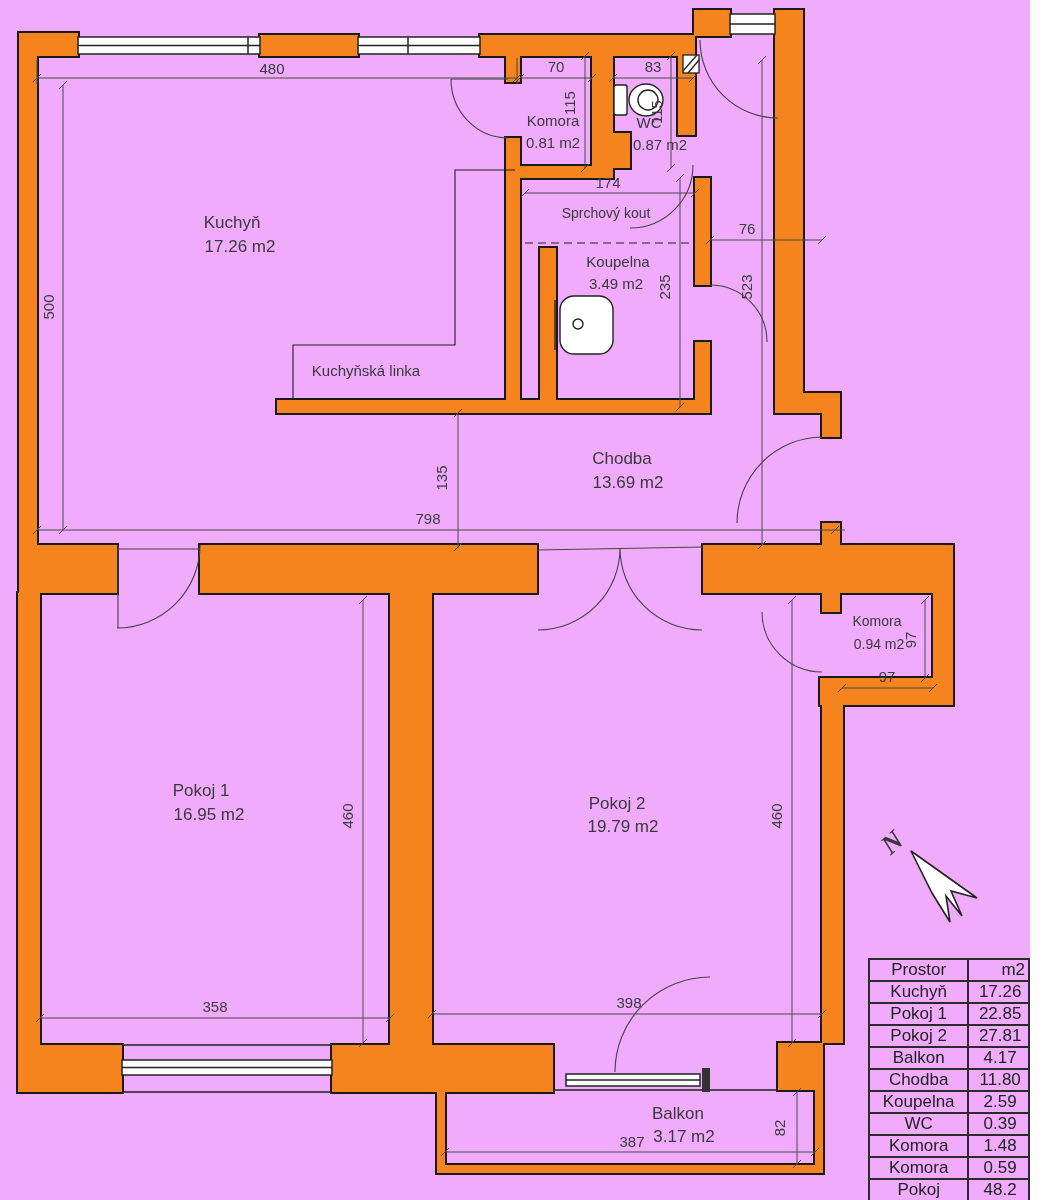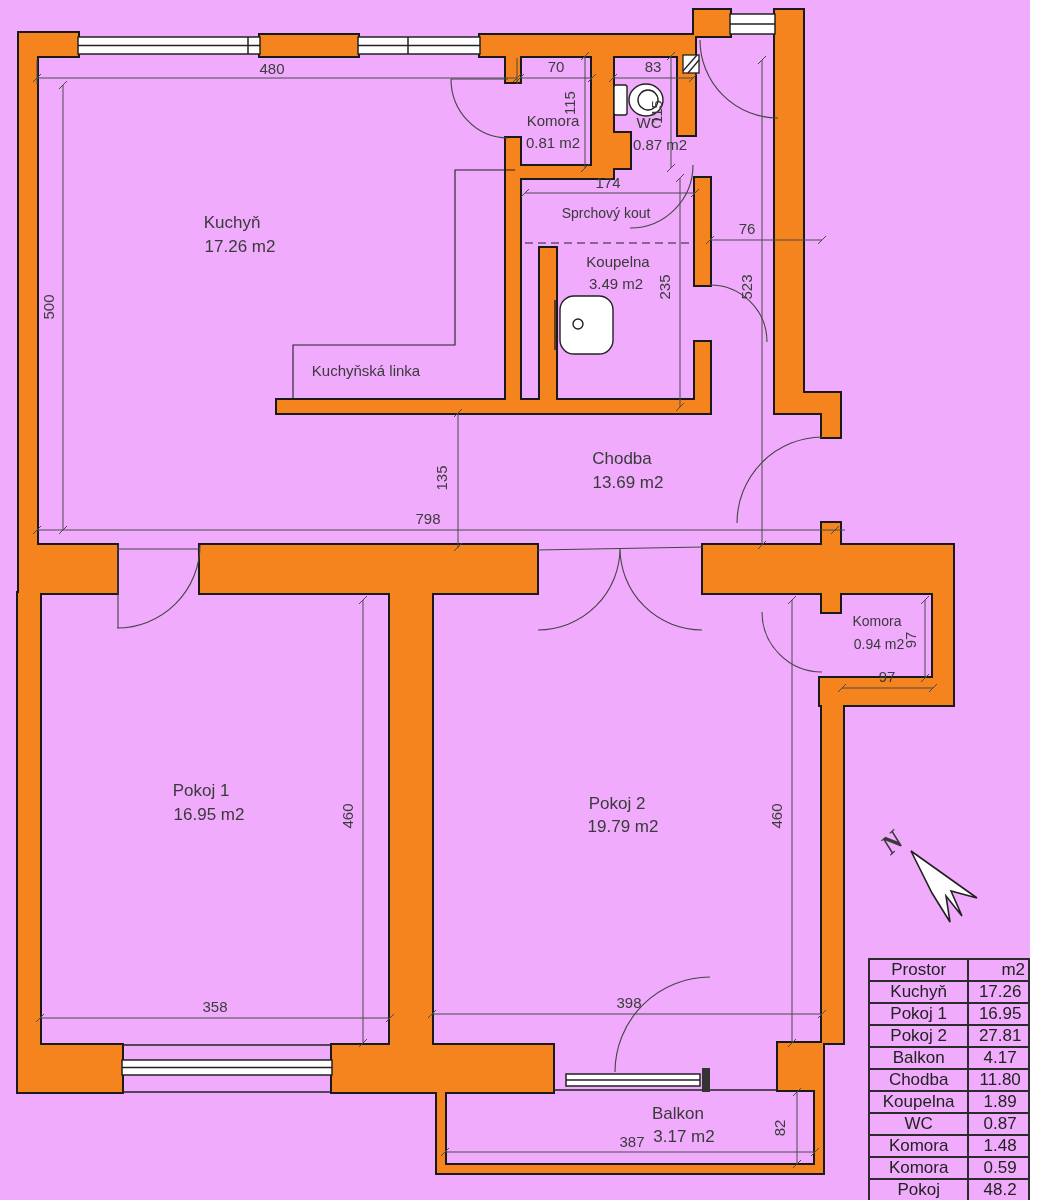--- a/index.html
+++ b/index.html
@@ -246,41 +246,41 @@
     <tr>
       <td class="c1">Prostor</td>
       <td class="c2 hdr2">m2</td>
     </tr>
     <tr>
       <td class="c1">Kuchyň</td>
       <td class="c2">17.26</td>
     </tr>
     <tr>
       <td class="c1">Pokoj 1</td>
-      <td class="c2">16.95</td>
+      <td class="c2">22.85</td>
     </tr>
     <tr>
       <td class="c1">Pokoj 2</td>
       <td class="c2">27.81</td>
     </tr>
     <tr>
       <td class="c1">Balkon</td>
       <td class="c2">4.17</td>
     </tr>
     <tr>
       <td class="c1">Chodba</td>
       <td class="c2">11.80</td>
     </tr>
     <tr>
       <td class="c1">Koupelna</td>
-      <td class="c2">1.89</td>
+      <td class="c2">2.59</td>
     </tr>
     <tr>
       <td class="c1">WC</td>
-      <td class="c2">0.87</td>
+      <td class="c2">0.39</td>
     </tr>
     <tr>
       <td class="c1">Komora</td>
       <td class="c2">1.48</td>
     </tr>
     <tr>
       <td class="c1">Komora</td>
       <td class="c2">0.59</td>
     </tr>
     <tr>

